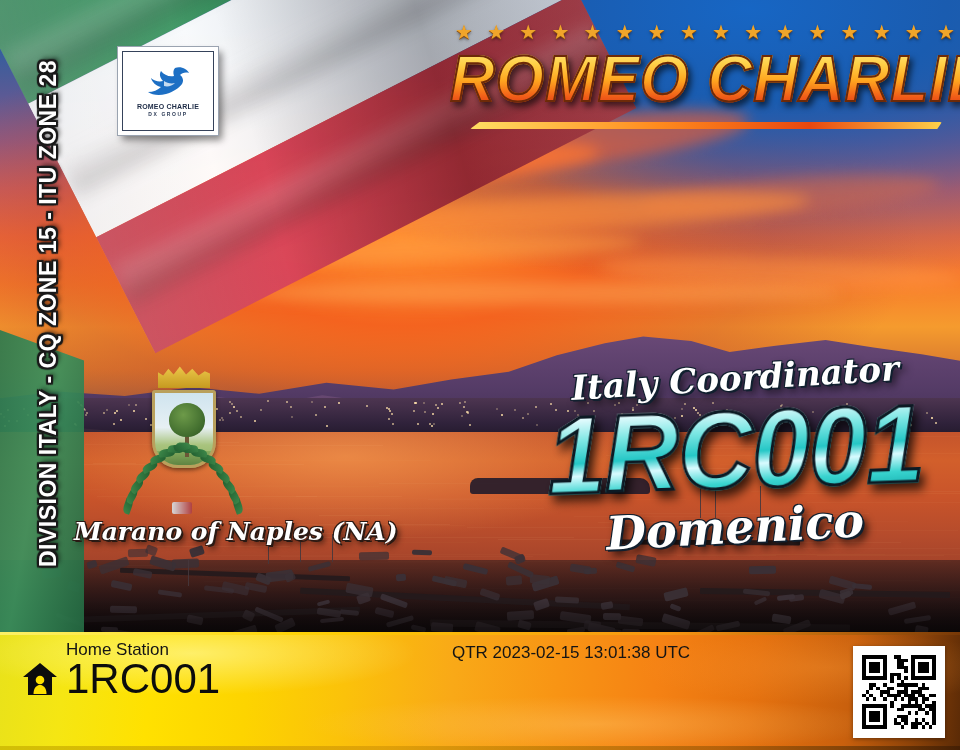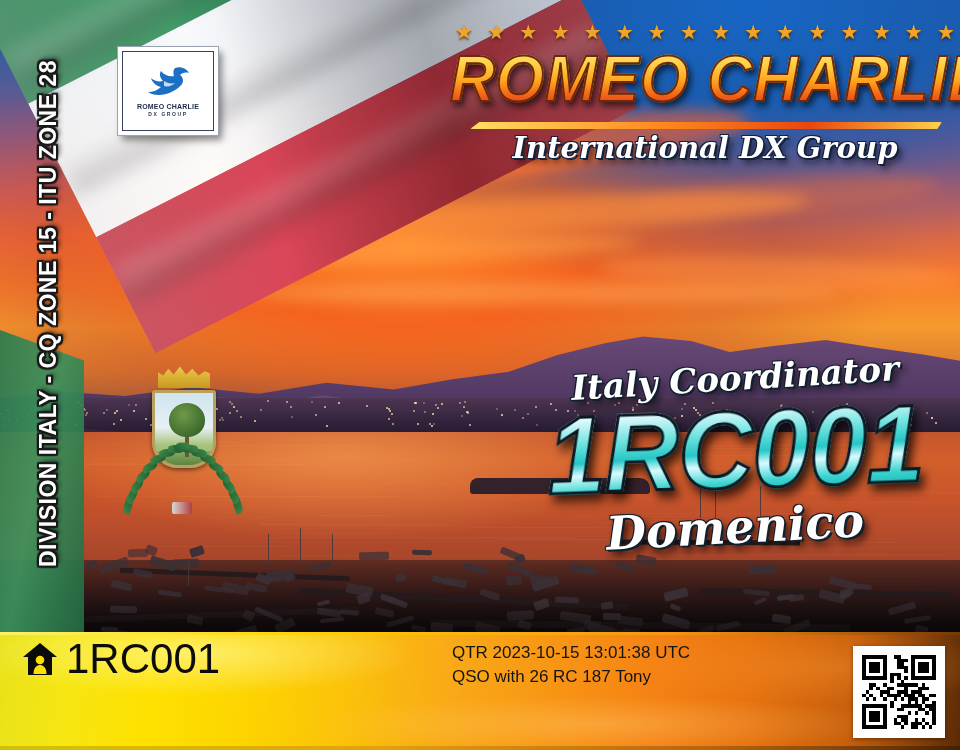--- a/index.html
+++ b/index.html
@@ -672,21 +672,20 @@
       <span class="star" style="color: rgb(240, 165, 42);">★</span>
       <span class="star" style="color: rgb(240, 165, 42);">★</span>
       <span class="star" style="color: rgb(240, 165, 42);">★</span>
       <span class="star" style="color: rgb(240, 165, 42);">★</span>
       <span class="star" style="color: rgb(240, 165, 42);">★</span>
       <span class="star" style="color: rgb(240, 165, 42);">★</span>
       <span class="star" style="color: rgb(240, 165, 42);">★</span>
     </div>
   <div class="big-title">ROMEO CHARLIE</div>
   <div class="title-bar"></div>
-  <div class="subtitle">International DX Group</div>
 
   <div class="crest">
     <div class="crown"></div>
     <div class="shield">
       <div class="grass"></div>
       <div class="tree-trunk"></div>
       <div class="tree-crown"></div>
     </div>
     <div class="laurel laurel-l" id="laurel-l">
         <div class="leaf" style="left: 2px; top: 78px; transform: rotate(-70deg);"></div>
@@ -706,42 +705,43 @@
         <div class="leaf" style="left: 17px; top: 48px; transform: rotate(-37deg);"></div>
         <div class="leaf" style="left: 24px; top: 39px; transform: rotate(-26deg);"></div>
         <div class="leaf" style="left: 32px; top: 31px; transform: rotate(-15deg);"></div>
         <div class="leaf" style="left: 41px; top: 25px; transform: rotate(-4deg);"></div>
         <div class="leaf" style="left: 50px; top: 21px; transform: rotate(7deg);"></div>
         <div class="leaf" style="left: 58px; top: 19px; transform: rotate(18deg);"></div>
       </div>
     <div class="ribbon"></div>
   </div>
 
+  <div class="city-label">Marano of Naples (NA)</div>
   <div class="role">Italy Coordinator</div>
   <div class="callsign">1RC001</div>
   <div class="opname">Domenico</div>
 
   <div class="footer">
     <div class="footer-top-edge"></div>
     <div class="footer-bottom-edge"></div>
 
     <div class="home-block">
+      <div class="home-label">Home Station</div>
       <div class="home-row">
         <svg class="home-icon" viewBox="0 0 36 34">
           <path d="M18 1 L35 15 L30 15 L30 33 L6 33 L6 15 L1 15 Z" fill="#0c0c0c"></path>
           <circle cx="18" cy="18" r="4.3" fill="#ffe100"></circle>
           <path d="M11.5 32 C11.5 25.5 15 23 18 23 C21 23 24.5 25.5 24.5 32 Z" fill="#ffe100"></path>
         </svg>
         <div class="home-call">1RC001</div>
       </div>
     </div>
 
     <div class="qso-block">
-      <div class="qso-line">QTR 2023-10-15 13:01:38 UTC</div>
-      <div class="qso-line">QSO with 26 RC 187 Tony</div>
+      <div class="qso-line">QTR 2023-02-15 13:01:38 UTC</div>
     </div>
   </div>
 
   <div class="qr-box">
     <div class="qr-grid" id="qr">
         <i></i>
         <i></i>
         <i></i>
         <i></i>
         <i></i>

